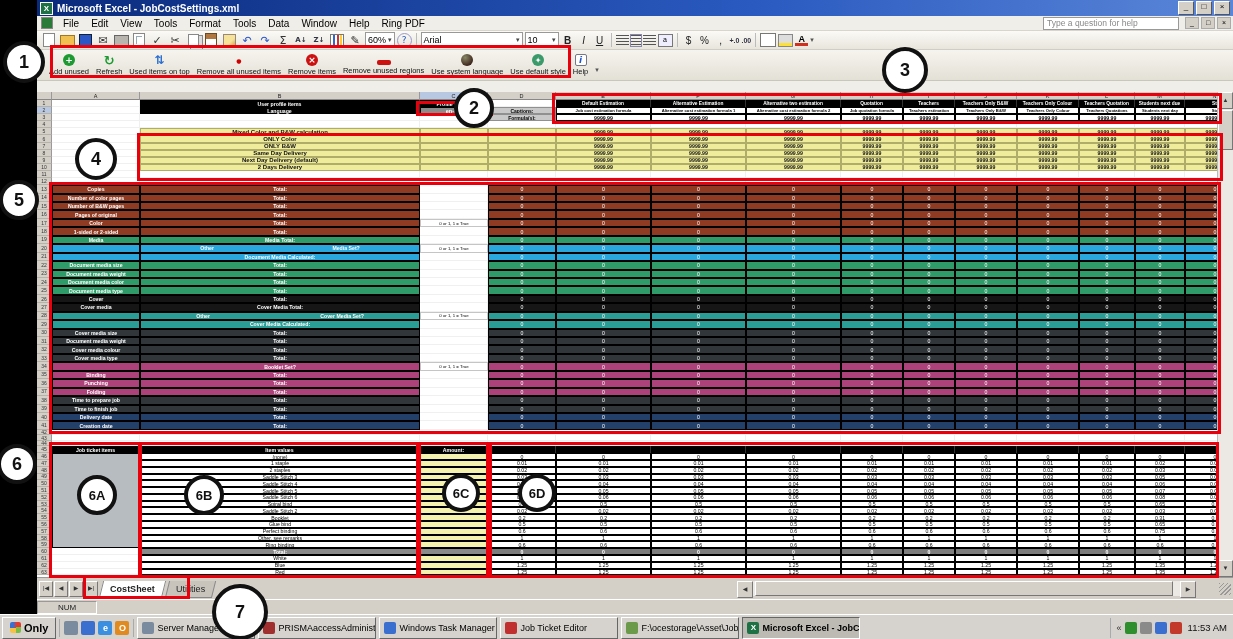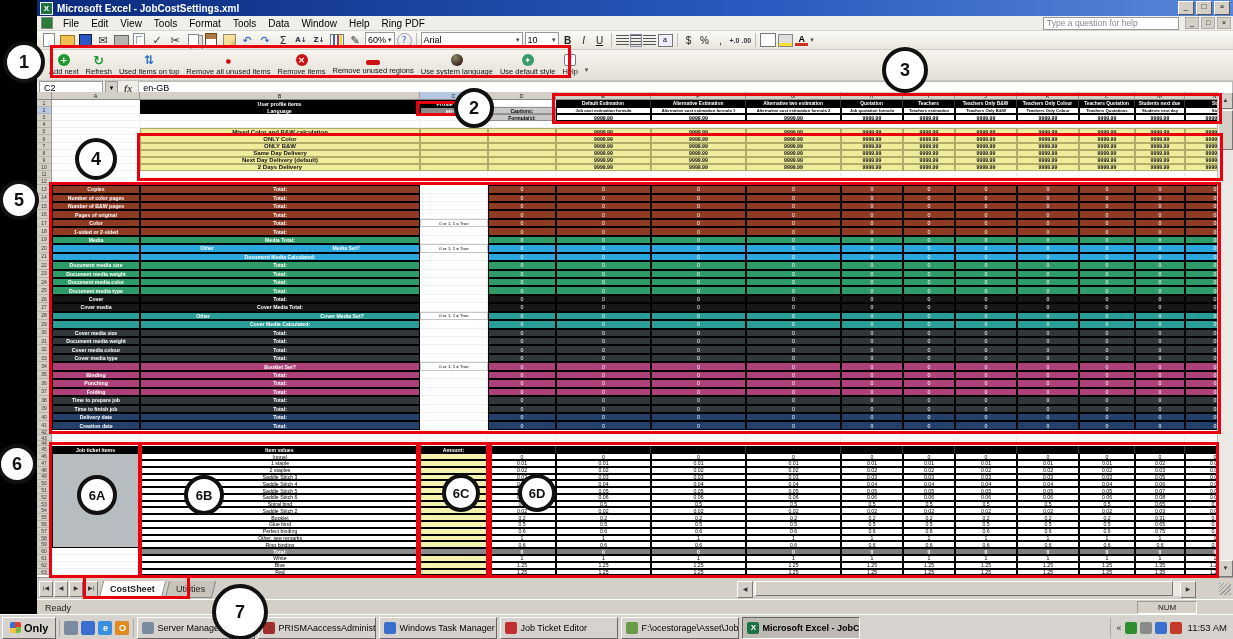--- a/index.html
+++ b/index.html
@@ -261,21 +261,21 @@
       <span class="sep"></span>
       <span class="bord"></span>
       <span class="fillic"></span>
       <span class="fcic">A</span>
       <span class="cchev" style="margin-top:0;">▾</span>
     </div>
 
     <div class="custombar" id="customBar">
         <span class="cbtn">
           <span class="ci ci-add">+</span>
-          <span class="lbl">Add next</span>
+          <span class="lbl">Add unused</span>
         </span>
         <span class="cbtn">
           <span class="ci ci-refresh">↻</span>
           <span class="lbl">Refresh</span>
         </span>
         <span class="cbtn">
           <span class="ci ci-sort">⇅</span>
           <span class="lbl">Used items on top</span>
         </span>
         <span class="cbtn">
@@ -298,26 +298,20 @@
           <span class="ci ci-style">✦</span>
           <span class="lbl">Use default style</span>
         </span>
         <span class="cbtn">
           <span class="ci ci-help">i</span>
           <span class="lbl">Help</span>
         </span>
         <span class="cchev">▾</span>
       </div>
 
-    <div class="fbar">
-      <span class="namebox">C2</span>
-      <span class="nbdd">▾</span>
-      <span class="fx">fx</span>
-      <span class="ffield">en-GB</span>
-    </div>
 
     <div class="gridwrap">
       <div class="ghead" id="colHead">
           <div class="ch" style="width: 15px;"></div>
           <div class="ch" style="width: 88px;">A</div>
           <div class="ch" style="width: 280px;">B</div>
           <div class="ch chsel" style="width: 68px;">C</div>
           <div class="ch" style="width: 68px;">D</div>
           <div class="ch" style="width: 95px;">E</div>
           <div class="ch" style="width: 95px;">F</div>
@@ -1436,21 +1430,20 @@
         <span class="hs-btn">◀</span>
         <span class="hs-track">
             <span class="hs-thumb"></span>
           </span>
         <span class="hs-btn">▶</span>
       </span>
       <span class="grip"></span>
     </div>
 
     <div class="statusbar">
-      <span class="st-left">Ready</span>
       <span class="st-pane st-num">NUM</span>
     </div>
   </div>
 
   <div class="taskbar">
     <span class="startbtn">
       <span class="flag"></span>
       <span>Only</span>
     </span>
     <span class="ql" id="quickLaunch">

